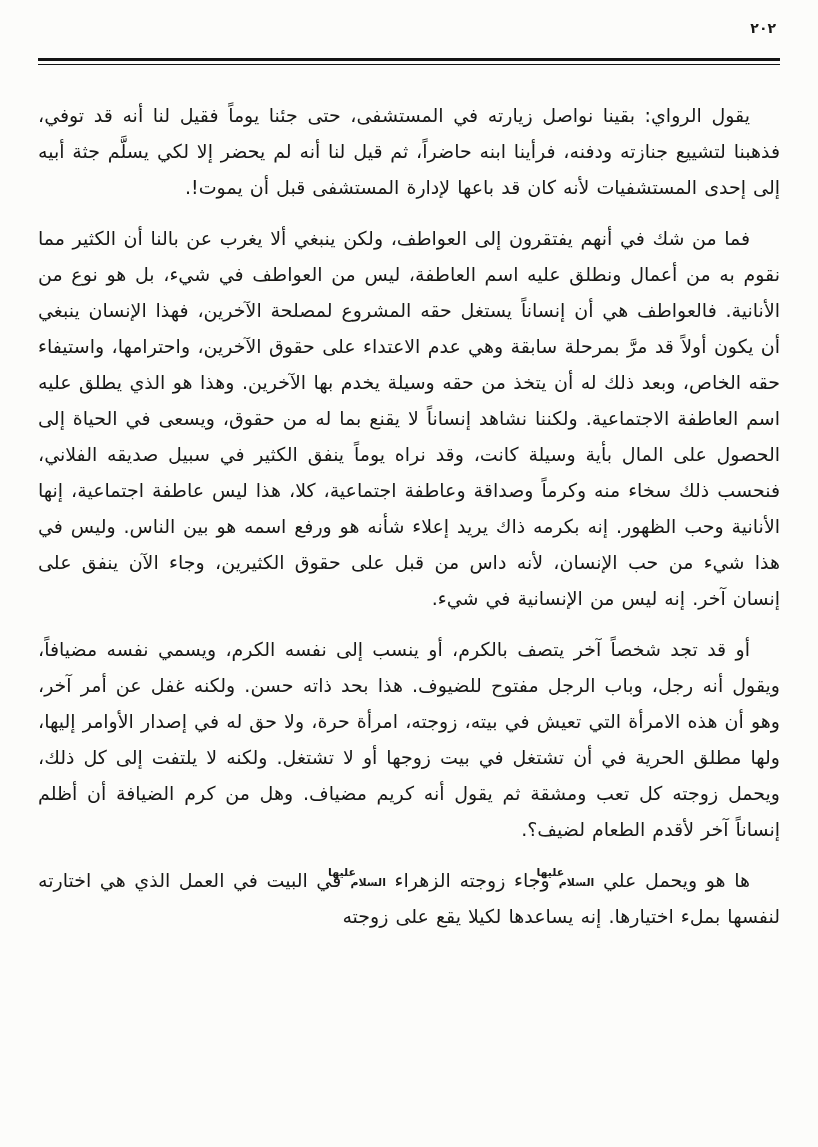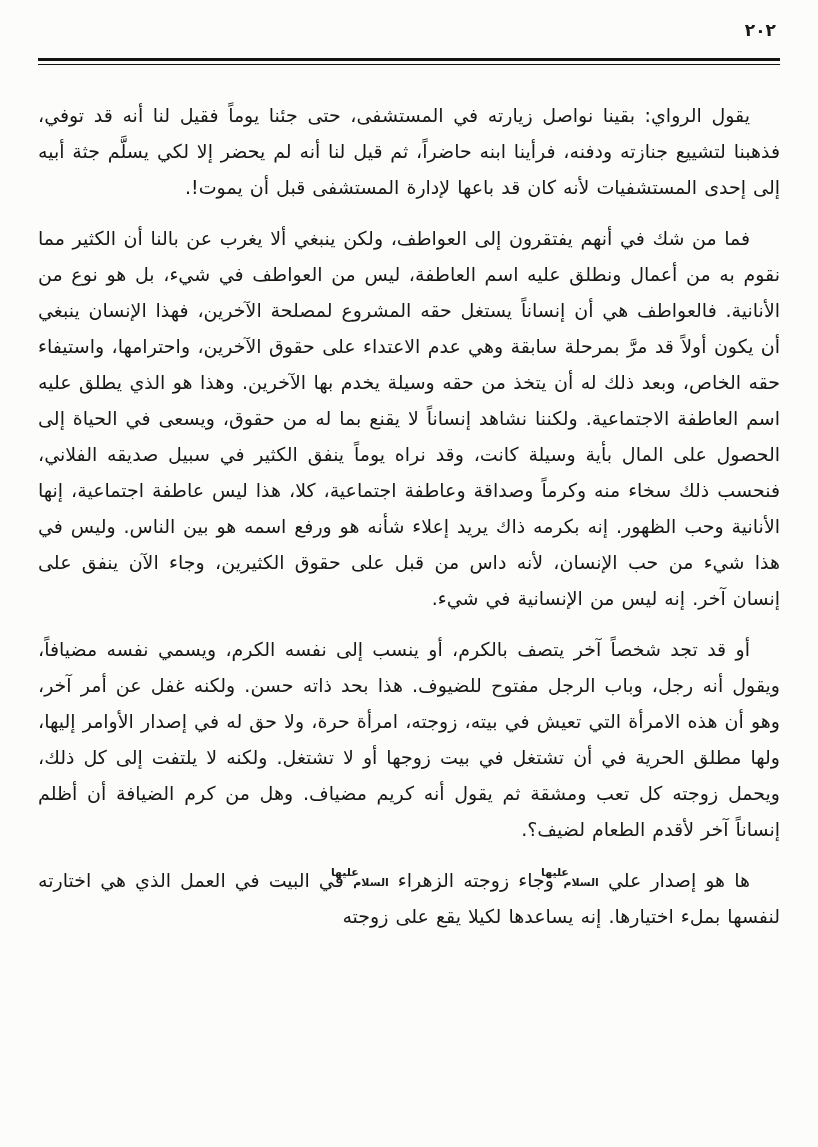--- a/index.html
+++ b/index.html
@@ -34,21 +34,21 @@
     text-align: center;
     font-weight: bold;
     font-size: 17px;
     letter-spacing: 0.2px;
   }
   .page-number {
     position: absolute;
     right: 4px;
     top: 0;
     font-weight: bold;
-    font-size: 17px;
+    font-size: 14px;
     letter-spacing: 3px;
   }
   .header-rule {
     margin-top: 4px;
     height: 3px;
     border-top: 3px solid #141414;
     border-bottom: 1px solid #141414;
   }
   .page-body {
     margin-top: 32px;
@@ -86,21 +86,21 @@
 
   <main class="page-body">
 
     <p>يقول الرواي: بقينا نواصل زيارته في المستشفى، حتى جئنا يوماً فقيل لنا أنه قد توفي، فذهبنا لتشييع جنازته ودفنه، فرأينا ابنه حاضراً، ثم قيل لنا أنه لم يحضر إلا لكي يسلَّم جثة أبيه إلى إحدى المستشفيات لأنه كان قد باعها لإدارة المستشفى قبل أن يموت!.</p>
 
     <p>فما من شك في أنهم يفتقرون إلى العواطف، ولكن ينبغي ألا يغرب عن بالنا أن الكثير مما نقوم به من أعمال ونطلق عليه اسم العاطفة، ليس من العواطف في شيء، بل هو نوع من الأنانية. فالعواطف هي أن إنساناً يستغل حقه المشروع لمصلحة الآخرين، فهذا الإنسان ينبغي أن يكون أولاً قد مرَّ بمرحلة سابقة وهي عدم الاعتداء على حقوق الآخرين، واحترامها، واستيفاء حقه الخاص، وبعد ذلك له أن يتخذ من حقه وسيلة يخدم بها الآخرين. وهذا هو الذي يطلق عليه اسم العاطفة الاجتماعية. ولكننا نشاهد إنساناً لا يقنع بما له من حقوق، ويسعى في الحياة إلى الحصول على المال بأية وسيلة كانت، وقد نراه يوماً ينفق الكثير في سبيل صديقه الفلاني، فنحسب ذلك سخاء منه وكرماً وصداقة وعاطفة اجتماعية، كلا، هذا ليس عاطفة اجتماعية، إنها الأنانية وحب الظهور. إنه بكرمه ذاك يريد إعلاء شأنه هو ورفع اسمه هو بين الناس. وليس في هذا شيء من حب الإنسان، لأنه داس من قبل على حقوق الكثيرين، وجاء الآن ينفق على إنسان آخر. إنه ليس من الإنسانية في شيء.</p>
 
     <p>أو قد تجد شخصاً آخر يتصف بالكرم، أو ينسب إلى نفسه الكرم، ويسمي نفسه مضيافاً، ويقول أنه رجل، وباب الرجل مفتوح للضيوف. هذا بحد ذاته حسن. ولكنه غفل عن أمر آخر، وهو أن هذه الامرأة التي تعيش في بيته، زوجته، امرأة حرة، ولا حق له في إصدار الأوامر إليها، ولها مطلق الحرية في أن تشتغل في بيت زوجها أو لا تشتغل. ولكنه لا يلتفت إلى كل ذلك، ويحمل زوجته كل تعب ومشقة ثم يقول أنه كريم مضياف. وهل من كرم الضيافة أن أظلم إنساناً آخر لأقدم الطعام لضيف؟.</p>
 
     <p>
-      <span>ها هو إصدار علي</span>
+      <span>ها هو ويحمل علي</span>
       <span class="honorific">عليها السلام</span>
       <span>وجاء زوجته الزهراء</span>
       <span class="honorific">عليها السلام</span>
       <span>في البيت في العمل الذي هي اختارته لنفسها بملء اختيارها. إنه يساعدها لكيلا يقع على زوجته</span>
     </p>
 
   </main>
 
 </div>
 

